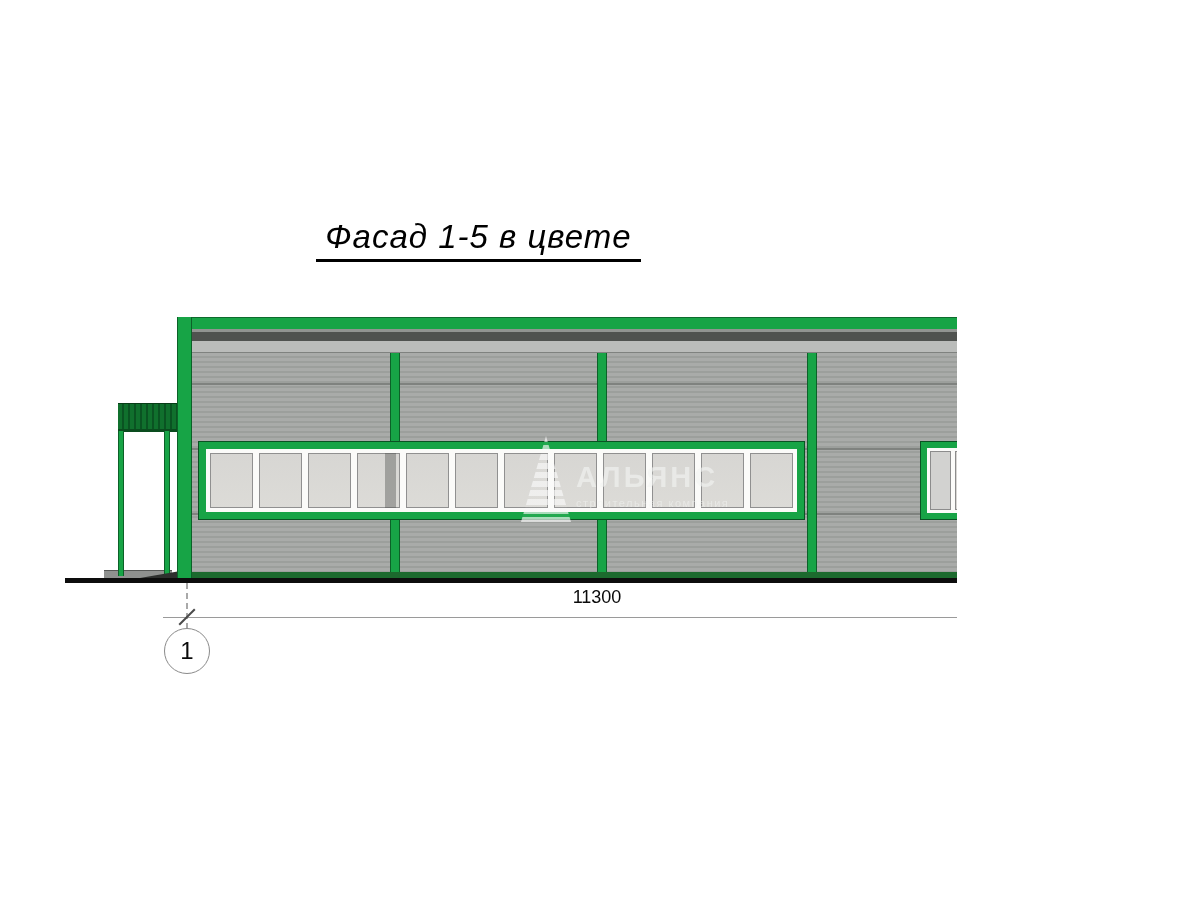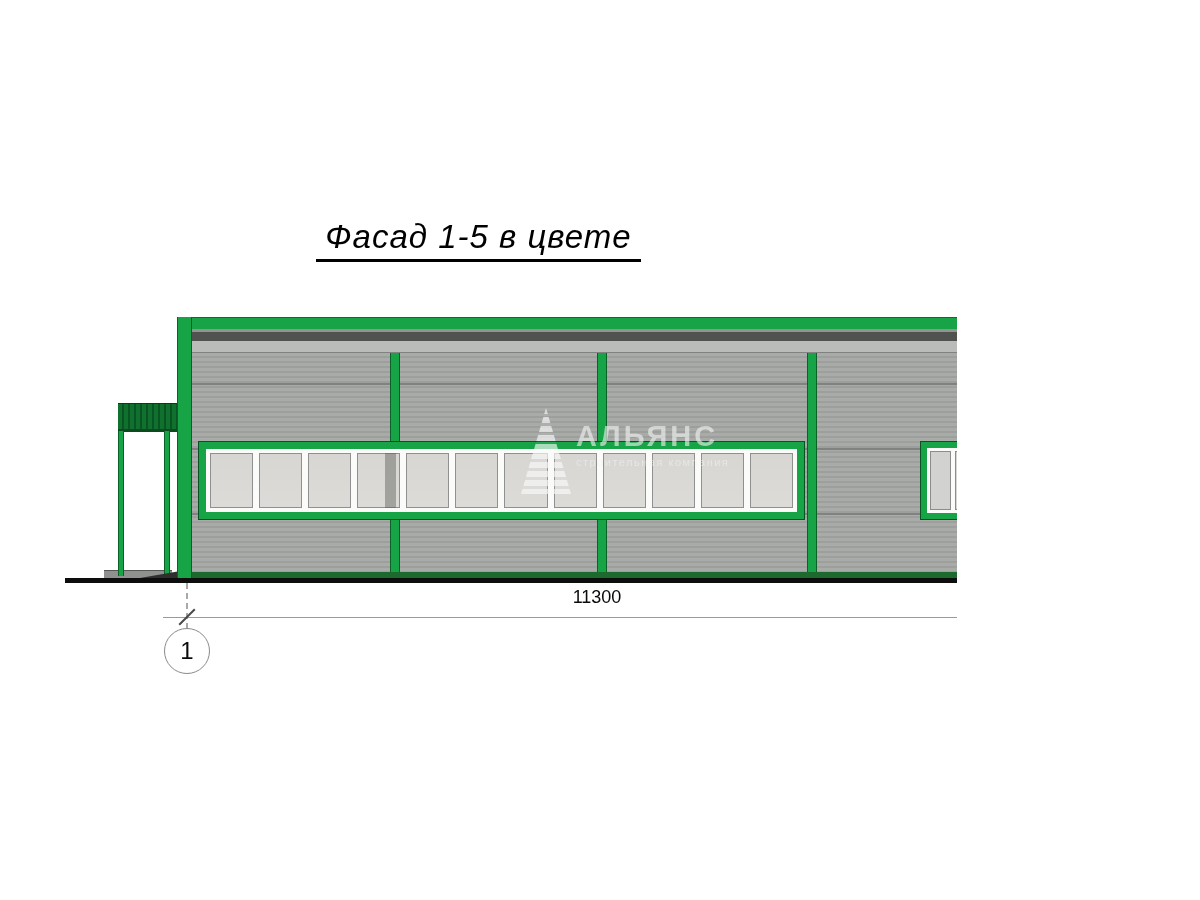--- a/index.html
+++ b/index.html
@@ -55,21 +55,21 @@
     border-left:1px solid #0c6128;border-right:1px solid #0c6128;box-sizing:border-box;z-index:2;}
   .footing{top:570px;height:8px;background:#8f918f;border-top:1px solid #565856;box-sizing:border-box;z-index:1;}
   .footing-left{left:104px;width:68px;}
   .footing-right{left:1028px;width:69px;}
   .wedge{top:569px;height:9px;background:#2e302e;z-index:2;
     clip-path:polygon(0 100%,100% 0,100% 100%);}
   .wedge-left{left:140px;width:52px;}
   .wedge-right{left:977px;width:53px;}
   .ground-line{left:65px;top:578px;width:1067px;height:5px;background:#0d0d0d;z-index:5;}
   
-  .watermark{left:521px;top:408px;z-index:6;display:flex;align-items:flex-start;pointer-events:none;}
+  .watermark{left:521px;top:436px;z-index:6;display:flex;align-items:center;pointer-events:none;}
   .wm-tri{width:50px;height:86px;
     background:repeating-linear-gradient(to bottom,rgba(250,250,250,0.65) 0px,rgba(250,250,250,0.65) 6px,rgba(250,250,250,0.05) 6px,rgba(250,250,250,0.05) 9px);
     clip-path:polygon(50% 0,100% 100%,0 100%);}
   .wm-text{margin-left:5px;padding-top:14px;}
   .wm-name{font-size:29px;font-weight:bold;letter-spacing:3px;color:rgba(242,244,242,0.62);line-height:1;}
   .wm-sub{font-size:11px;letter-spacing:1.5px;color:rgba(242,244,242,0.55);margin-top:5px;white-space:nowrap;}
   
   .ext-line{top:583px;width:0;height:46px;border-left:2px dashed #a9a9a9;z-index:6;}
   .dim-line{left:163px;top:617px;width:877px;height:1px;background:#9a9a9a;z-index:6;}
   .tick{top:616px;width:22px;height:2px;background:#4a4a4a;transform:rotate(-45deg);z-index:7;}

